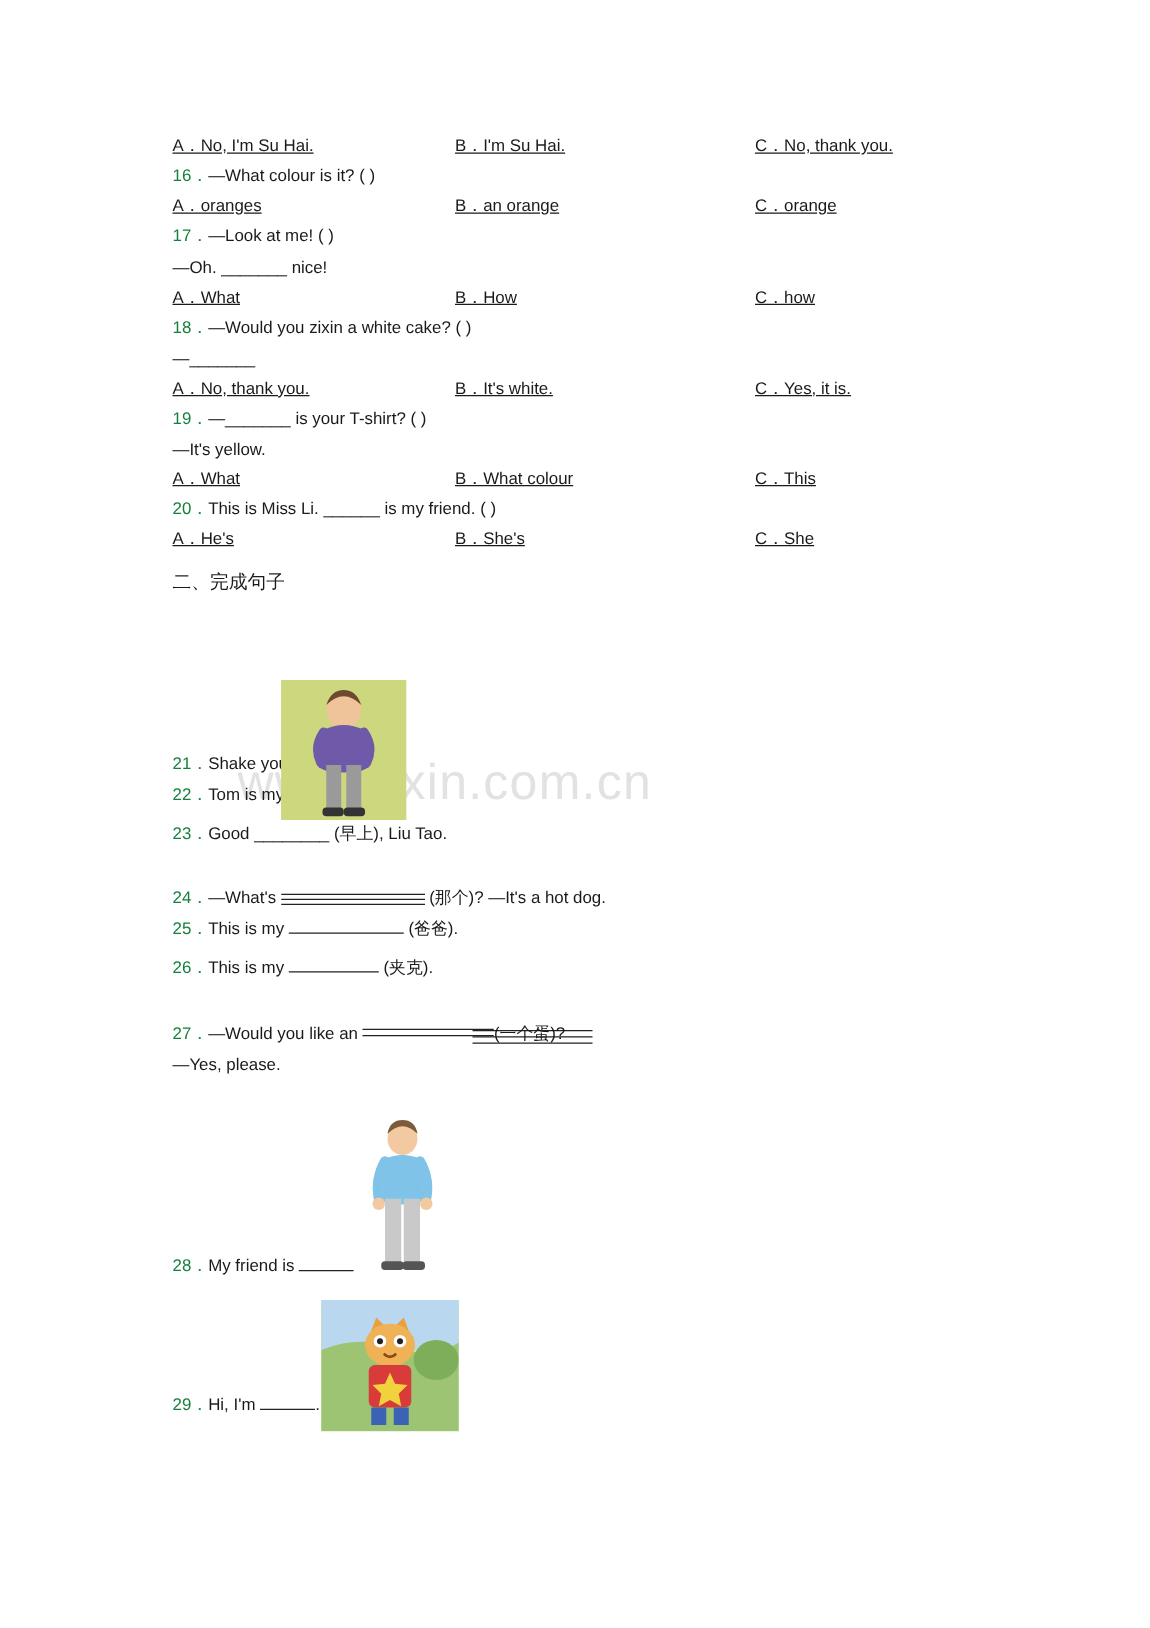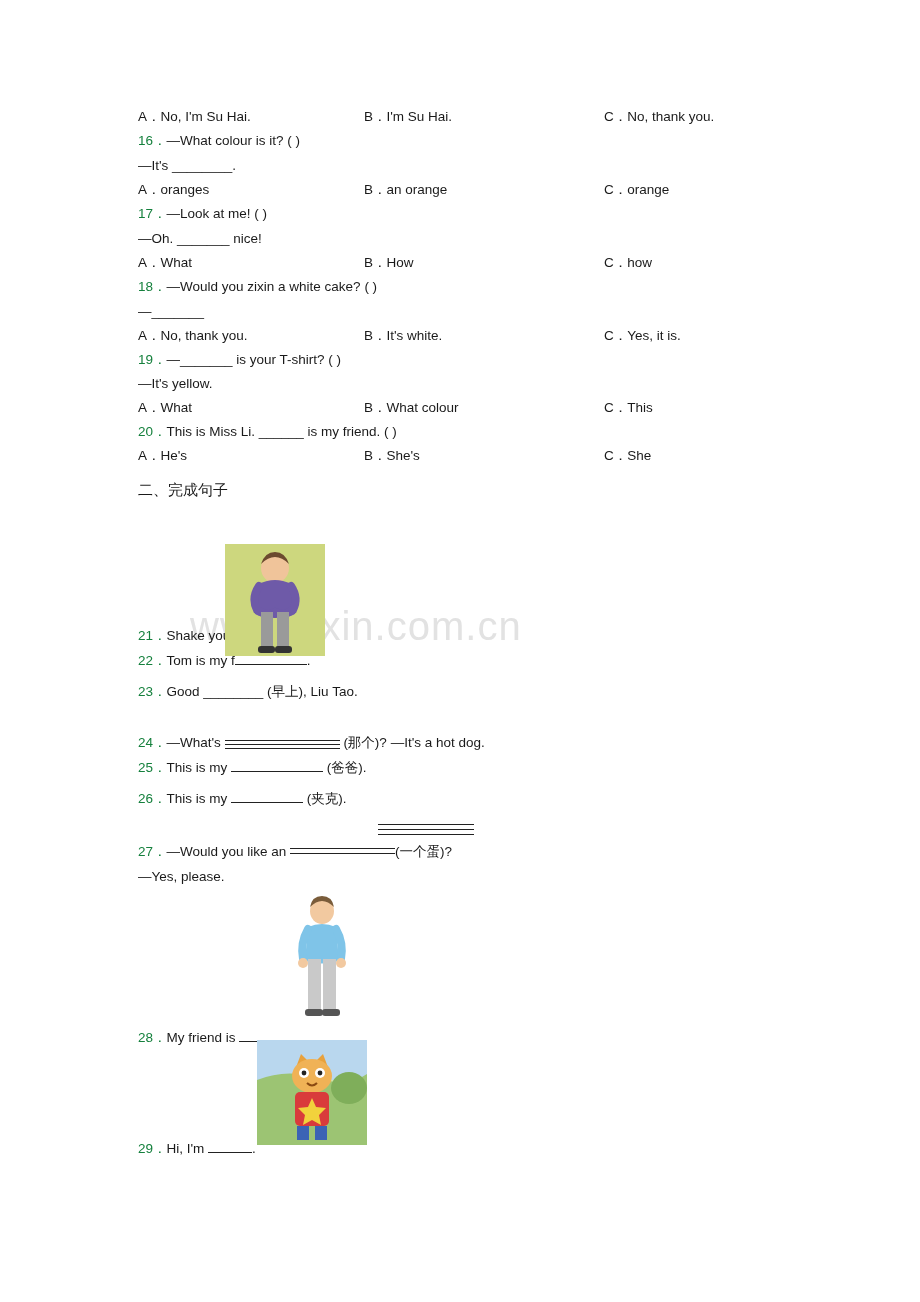--- a/index.html
+++ b/index.html
@@ -33,20 +33,21 @@
     line-height: 1.55;
     margin-bottom: 4px;
   }
   .qnum {
     color: #15803d;
   }
   .opts {
     display: flex;
     font-size: 13.5px;
     margin-bottom: 5px;
+    text-decoration: underline;
   }
   .opt {
     width: 226px;
     white-space: nowrap;
   }
   .opt:nth-child(2) {
     width: 240px;
   }
   .q {
     margin-top: 5px;
@@ -196,21 +197,20 @@
 
     <div class="opts">
       <div class="opt">A．No, I'm Su Hai.</div>
       <div class="opt">B．I'm Su Hai.</div>
       <div class="opt">C．No, thank you.</div>
     </div>
 
     <div class="row q">
       <span class="qnum">16．</span><span>—What colour is it? (  )</span>
     </div>
-    <div class="row sub">—It's ________.</div>
     <div class="opts">
       <div class="opt">A．oranges</div>
       <div class="opt">B．an orange</div>
       <div class="opt">C．orange</div>
     </div>
 
     <div class="row q">
       <span class="qnum">17．</span><span>—Look at me! (  )</span>
     </div>
     <div class="row sub">—Oh. _______ nice!</div>

